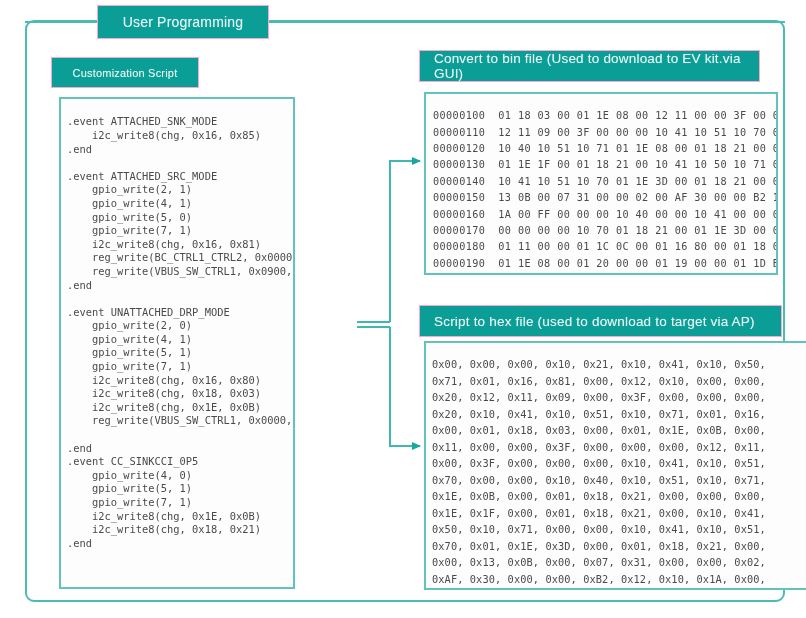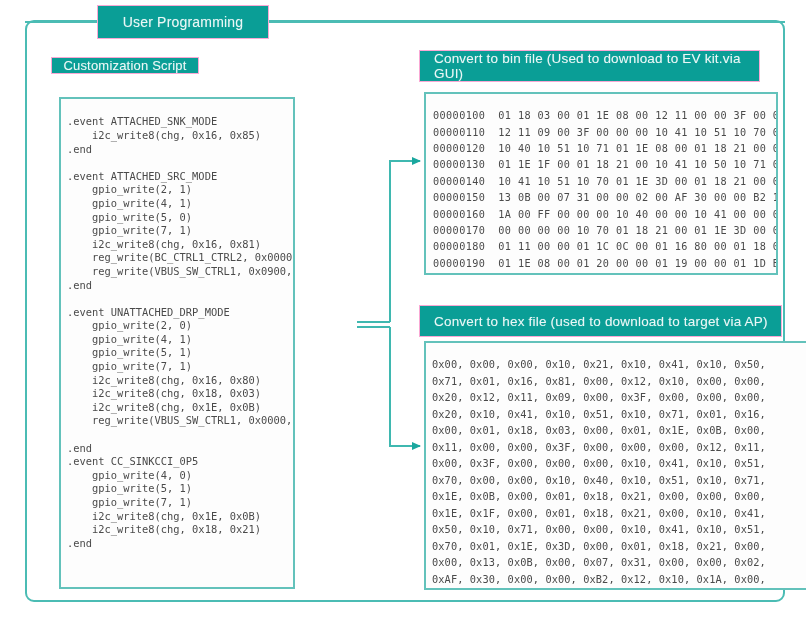--- a/index.html
+++ b/index.html
@@ -48,22 +48,22 @@
     width: 172px;
     height: 34px;
     font-size: 14px;
     z-index: 5;
   }
 
   #customization-chip {
     left: 51px;
     top: 57px;
     width: 148px;
-    height: 17px;
-    font-size: 13px;
+    height: 31px;
+    font-size: 11px;
     z-index: 5;
   }
 
   #bin-chip {
     left: 419px;
     top: 50px;
     width: 341px;
     height: 32px;
     font-size: 13.5px;
     z-index: 5;
@@ -220,21 +220,21 @@
 00000130  01 1E 1F 00 01 18 21 00 10 41 10 50 10 71 00 00
 00000140  10 41 10 51 10 70 01 1E 3D 00 01 18 21 00 00 00
 00000150  13 0B 00 07 31 00 00 02 00 AF 30 00 00 B2 12 10
 00000160  1A 00 FF 00 00 00 10 40 00 00 10 41 00 00 01 1E
 00000170  00 00 00 00 10 70 01 18 21 00 01 1E 3D 00 00 00
 00000180  01 11 00 00 01 1C 0C 00 01 16 80 00 01 18 03 00
 00000190  01 1E 08 00 01 20 00 00 01 19 00 00 01 1D B2 00
 000001A0  01 1A 00 00 00 00 03 10 00 0F 00 00 01 1E 0B 00</pre>
 </div>
 
-<div class="chip" id="hex-chip">Convert to hex file (used to download to target via AP)</div>
+<div class="chip" id="hex-chip">Script to hex file (used to download to target via AP)</div>
 
 <div class="panel" id="hex-panel">
   <pre class="code" id="hex-code">0x00, 0x00, 0x00, 0x10, 0x21, 0x10, 0x41, 0x10, 0x50,
 0x71, 0x01, 0x16, 0x81, 0x00, 0x12, 0x10, 0x00, 0x00,
 0x20, 0x12, 0x11, 0x09, 0x00, 0x3F, 0x00, 0x00, 0x00,
 0x20, 0x10, 0x41, 0x10, 0x51, 0x10, 0x71, 0x01, 0x16,
 0x00, 0x01, 0x18, 0x03, 0x00, 0x01, 0x1E, 0x0B, 0x00,
 0x11, 0x00, 0x00, 0x3F, 0x00, 0x00, 0x00, 0x12, 0x11,
 0x00, 0x3F, 0x00, 0x00, 0x00, 0x10, 0x41, 0x10, 0x51,
 0x70, 0x00, 0x00, 0x10, 0x40, 0x10, 0x51, 0x10, 0x71,

